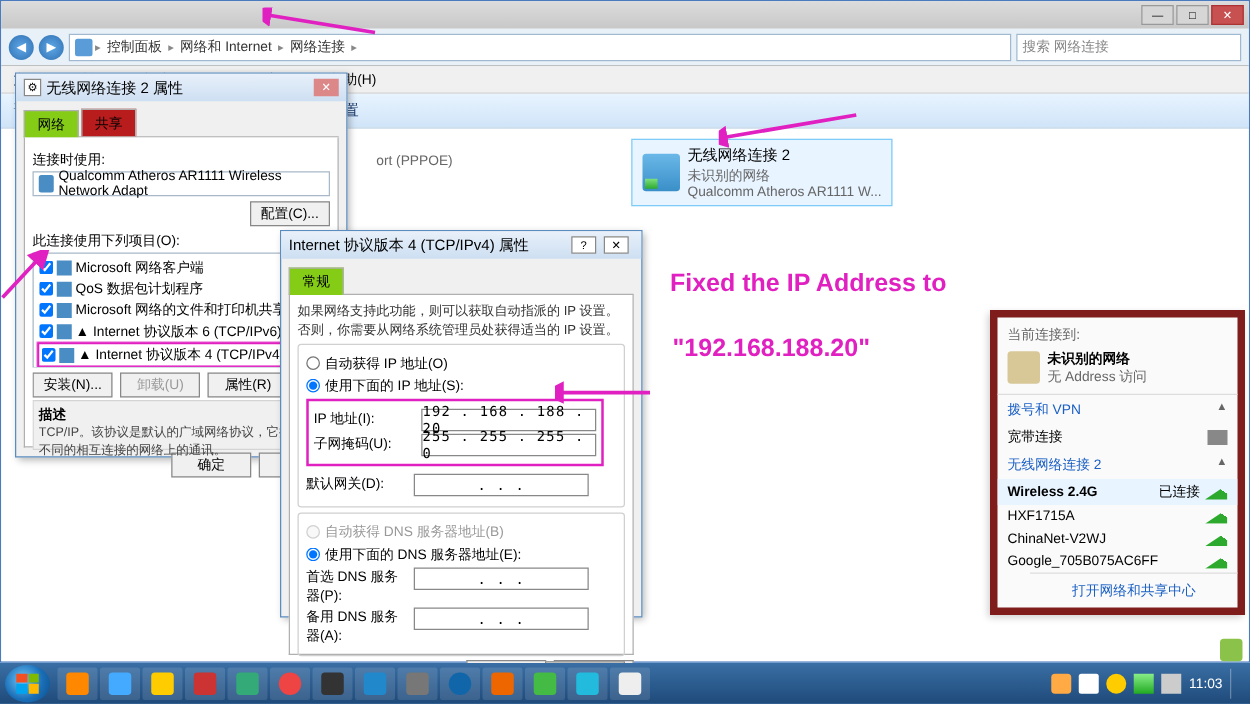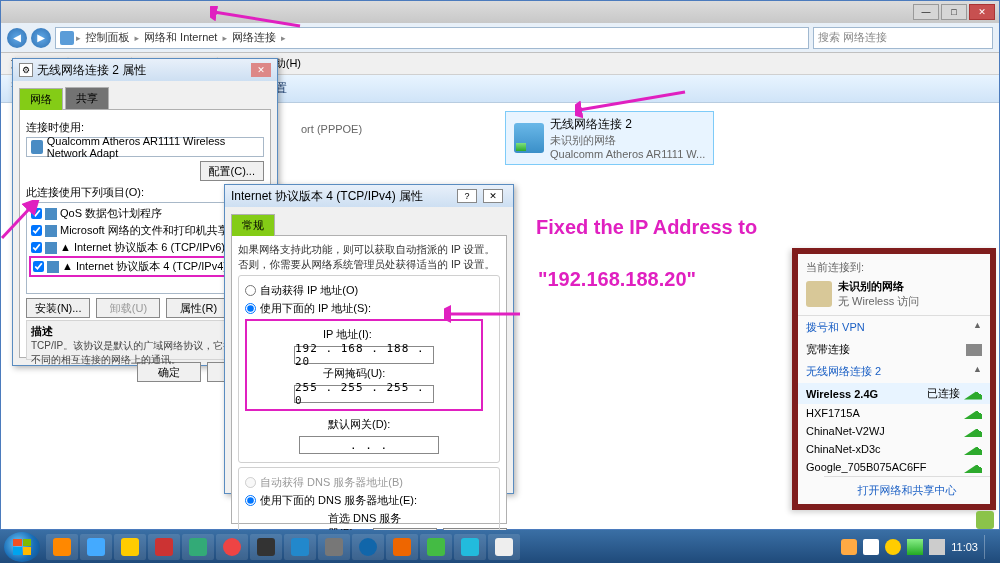--- a/index.html
+++ b/index.html
@@ -35,21 +35,21 @@
   .conn-text .t3 { font-size: 11px; color: #666; }
 
   
   .dialog { position: absolute; background: #f0f0f0; border: 1px solid #5a8cc0; box-shadow: 2px 2px 6px rgba(0,0,0,.3); }
   .dlg1 { left: 12px; top: 58px; width: 266px; height: 308px; z-index: 5; }
   .dlg-title { height: 22px; background: linear-gradient(#e8f0fa, #cddff2); display: flex; align-items: center; padding: 0 6px; font-size: 12px; }
   .dlg-title .icon { width: 14px; height: 14px; background: #fff; border: 1px solid #888; display: inline-flex; align-items: center; justify-content: center; margin-right: 4px; font-size: 9px; }
   .dlg-close { margin-left: auto; width: 20px; height: 14px; background: #d88; color: #fff; text-align: center; font-size: 9px; line-height: 14px; cursor: pointer; }
   .dlg-body { padding: 6px; }
   .tabstrip { display: flex; border-bottom: 1px solid #b0b0b0; }
-  .tab { padding: 3px 10px; background: #737373; border: 1px solid #b0b0b0; border-bottom: none; margin-right: 2px; font-size: 11px; cursor: pointer; }
+  .tab { padding: 3px 10px; background: #b91c1c; border: 1px solid #b0b0b0; border-bottom: none; margin-right: 2px; font-size: 11px; cursor: pointer; }
   .tab.active { background: #84cc16; position: relative; top: 1px; }
   .panel { background: #fff; border: 1px solid #b0b0b0; border-top: none; padding: 6px; height: 248px; position: relative; }
   .field-label { font-size: 11px; margin: 4px 0 2px; }
   .field-input { width: 100%; background: #fff; border: 1px solid #a8b8c8; padding: 2px 4px; height: 20px; display: flex; align-items: center; font-size: 11px; }
   .adapter-icon { width: 14px; height: 14px; background: #4a8cc4; border-radius: 2px; margin-right: 4px; display: inline-block; }
   .btn { background: #f0f0f0; border: 1px solid #888; padding: 2px 8px; font-size: 11px; cursor: pointer; min-width: 64px; text-align: center; height: 20px; line-height: 14px; }
   .btn-row { display: flex; justify-content: flex-end; gap: 6px; margin-top: 4px; }
 
   .checklist { background: #fff; border: 1px solid #a8b8c8; padding: 2px; margin-top: 2px; height: 92px; overflow-y: auto; }
   .check-item { display: flex; align-items: center; gap: 3px; padding: 1px 2px; font-size: 11px; cursor: pointer; }
@@ -59,21 +59,21 @@
 
   .desc-box { background: #f0f0f0; border: 1px solid #d4d4d4; padding: 3px 4px; margin-top: 2px; font-size: 10px; height: 40px; color: #444; }
   .desc-box b { font-size: 11px; color: #000; }
 
   
   .dlg2 { left: 224px; top: 184px; width: 290px; height: 310px; z-index: 6; }
   .dlg2 .panel { height: 288px; font-size: 11px; }
   .radio-row { display: flex; align-items: center; gap: 4px; margin: 3px 0; }
   .radio-row input[type=radio] { width: 11px; height: 11px; }
   .ip-grid { border: 2px solid #e020c0; padding: 4px; margin: 2px 0 6px; width: 238px; }
-  .ip-row { display: flex; align-items: center; gap: 4px; margin: 2px 0; flex-direction: column; }
+  .ip-row { display: flex; gap: 4px; margin: 2px 0; }
   .ip-row label { width: 82px; font-size: 11px; }
   .ip-field { background: #fff; border: 1px solid #888; width: 140px; height: 18px; display: flex; align-items: center; justify-content: center; font-family: monospace; font-size: 11px; letter-spacing: 1px; }
   .info-text { font-size: 10.5px; color: #333; line-height: 1.4; margin-bottom: 4px; }
   fieldset { border: 1px solid #d0d0d0; border-radius: 3px; padding: 4px 6px 6px; margin-bottom: 4px; }
 
   
   .annotation { position: absolute; color: #e020c0; font-weight: bold; z-index: 20; pointer-events: none; }
   .arrow { position: absolute; z-index: 19; pointer-events: none; }
 
   
@@ -170,20 +170,25 @@
       <div class="field-label">连接时使用:</div>
       <div class="field-input">
         <span class="adapter-icon"></span>
         <span>Qualcomm Atheros AR1111 Wireless Network Adapt</span>
       </div>
       <div class="btn-row">
           <div class="btn">配置(C)...</div>
         </div>
       <div class="field-label">此连接使用下列项目(O):</div>
       <div class="checklist">
+        <div class="check-item">
+            <input type="checkbox" checked="" style="">
+            <span class="ic"></span>
+            <span>Microsoft 网络客户端</span>
+          </div>
         <div class="check-item">
             <input type="checkbox" checked="" style="">
             <span class="ic"></span>
             <span>QoS 数据包计划程序</span>
           </div>
         <div class="check-item">
             <input type="checkbox" checked="" style="">
             <span class="ic"></span>
             <span>Microsoft 网络的文件和打印机共享</span>
           </div>
@@ -286,21 +291,21 @@
   </div>
 </div>
 
 <div class="flyout">
   <div class="fly-head">
     <span>当前连接到:</span>
     <div class="fly-status" style="margin-top:4px;">
       <span class="ic"></span>
       <div>
         <b>未识别的网络</b><br>
-        <span>无 Wireless 访问</span>
+        <span>无 Address 访问</span>
       </div>
     </div>
   </div>
   <div class="fly-sec">
       <span>拨号和 VPN</span>
       <span class="chevron">▲</span>
     </div>
   <div class="net-item">
       <span>宽带连接</span>
       <span style="width:16px;height:12px;background:#888"></span>
@@ -316,24 +321,20 @@
           <span>已连接</span>
           <span class="signal"></span>
         </span>
       </div>
     <div class="net-item">
         <span>HXF1715A</span>
         <span class="signal"></span>
       </div>
     <div class="net-item">
         <span>ChinaNet-V2WJ</span>
-        <span class="signal"></span>
-      </div>
-    <div class="net-item">
-        <span>ChinaNet-xD3c</span>
         <span class="signal"></span>
       </div>
     <div class="net-item">
         <span>Google_705B075AC6FF</span>
         <span class="signal"></span>
       </div>
   </div>
   <div class="fly-foot">打开网络和共享中心</div>
 </div>
 

